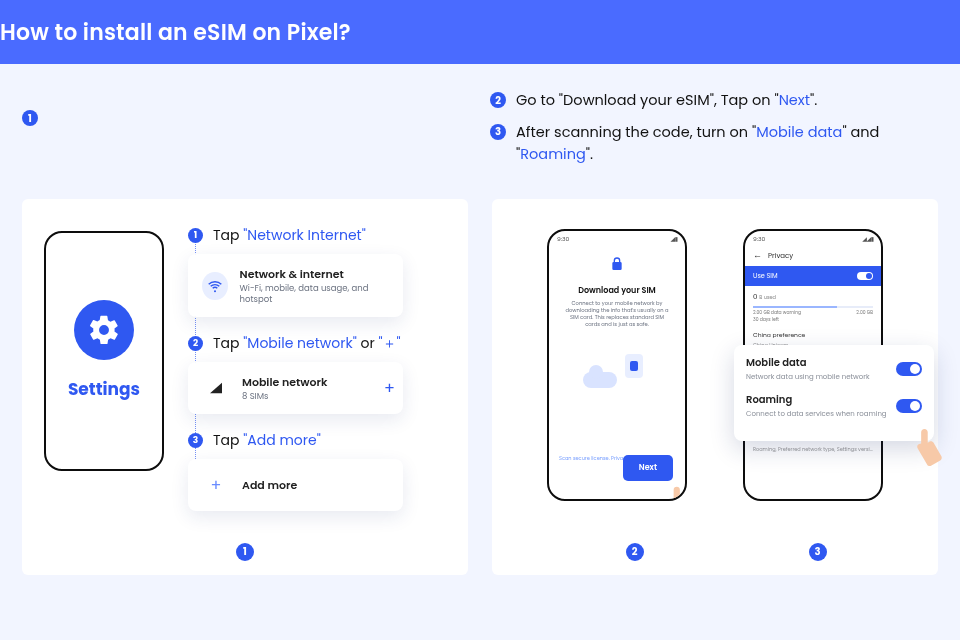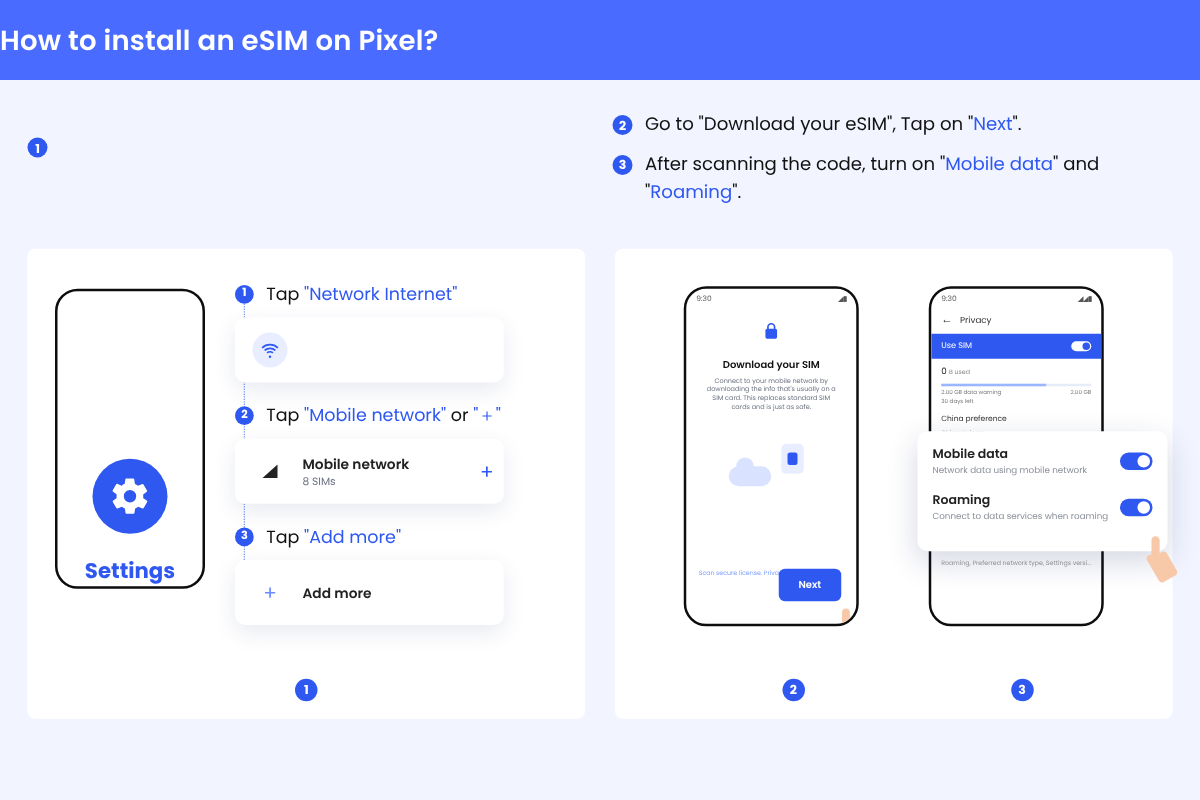--- a/index.html
+++ b/index.html
@@ -22,21 +22,21 @@
   .stepline{display:flex;align-items:flex-start;gap:10px;margin:4px 0 10px 0;font-size:14.5px;line-height:1.5;}
   .row1 .stepline{margin-top:22px;}
   .badge{flex:0 0 16px;width:16px;height:16px;border-radius:50%;background:var(--brand2);color:#fff;font-size:10px;font-weight:700;display:flex;align-items:center;justify-content:center;margin-top:2px;}
   .link{color:var(--brand2);}
 
   .panels{display:flex;gap:24px;margin-top:24px;}
   .panel{flex:1;background:var(--card);border-radius:6px;padding:26px 22px 16px 22px;position:relative;min-height:376px;}
 
   
   .left-content{display:flex;gap:24px;align-items:flex-start;}
-  .phone-mini{width:120px;height:240px;border:2.5px solid #0d0d0d;border-radius:18px;display:flex;flex-direction:column;align-items:center;justify-content:flex-end;margin-top:6px;}
+  .phone-mini{width:120px;height:240px;border:2.5px solid #0d0d0d;border-radius:18px;display:flex;flex-direction:column;align-items:center;justify-content:center;margin-top:6px;}
   .gear{width:60px;height:60px;border-radius:50%;background:var(--brand2);display:flex;align-items:center;justify-content:center;margin-bottom:16px;}
   .gear svg{width:34px;height:34px;fill:#fff;}
   .settings-label{color:var(--brand2);font-weight:700;font-size:17px;}
 
   .sub-steps{flex:1;position:relative;}
   .sub-steps::before{content:"";position:absolute;left:7px;top:16px;bottom:60px;border-left:1px dotted var(--brand2);opacity:.65;}
   .sub{position:relative;margin-bottom:16px;}
   .sub-head{display:flex;align-items:center;gap:10px;font-size:14px;margin-bottom:8px;}
   .mini-badge{width:15px;height:15px;border-radius:50%;background:var(--brand2);color:#fff;font-size:9px;font-weight:700;display:flex;align-items:center;justify-content:center;position:relative;z-index:2;}
   .quoted{color:var(--brand2);}
@@ -148,20 +148,24 @@
             <div class="sub-head">
               <span class="mini-badge">1</span>
               <span><span>Tap </span><span class="quoted">"Network Internet"</span></span>
             </div>
             <div class="tile">
               <span class="ic">
                 <svg viewBox="0 0 24 24">
                     <path d="M12 18.5a1.5 1.5 0 1 0 1.5 1.5A1.5 1.5 0 0 0 12 18.5Zm-4.2-3.7 1.5 1.5a4 4 0 0 1 5.4 0l1.5-1.5a6.1 6.1 0 0 0-8.4 0Zm-3-3 1.5 1.5a8.2 8.2 0 0 1 11.4 0l1.5-1.5a10.3 10.3 0 0 0-14.4 0Zm-3-3L3.3 10.3a12.4 12.4 0 0 1 17.4 0l1.5-1.5a14.5 14.5 0 0 0-20.4 0Z"></path>
                   </svg>
               </span>
+              <div>
+                <div class="tt">Network &amp; internet</div>
+                <div class="ts">Wi-Fi, mobile, data usage, and hotspot</div>
+              </div>
             </div>
           </div>
 
           <div class="sub">
             <div class="sub-head">
               <span class="mini-badge">2</span>
               <span><span>Tap </span><span class="quoted">"Mobile network"</span><span> or </span><span class="quoted">"＋"</span></span>
             </div>
             <div class="tile network">
               <span class="ic">

